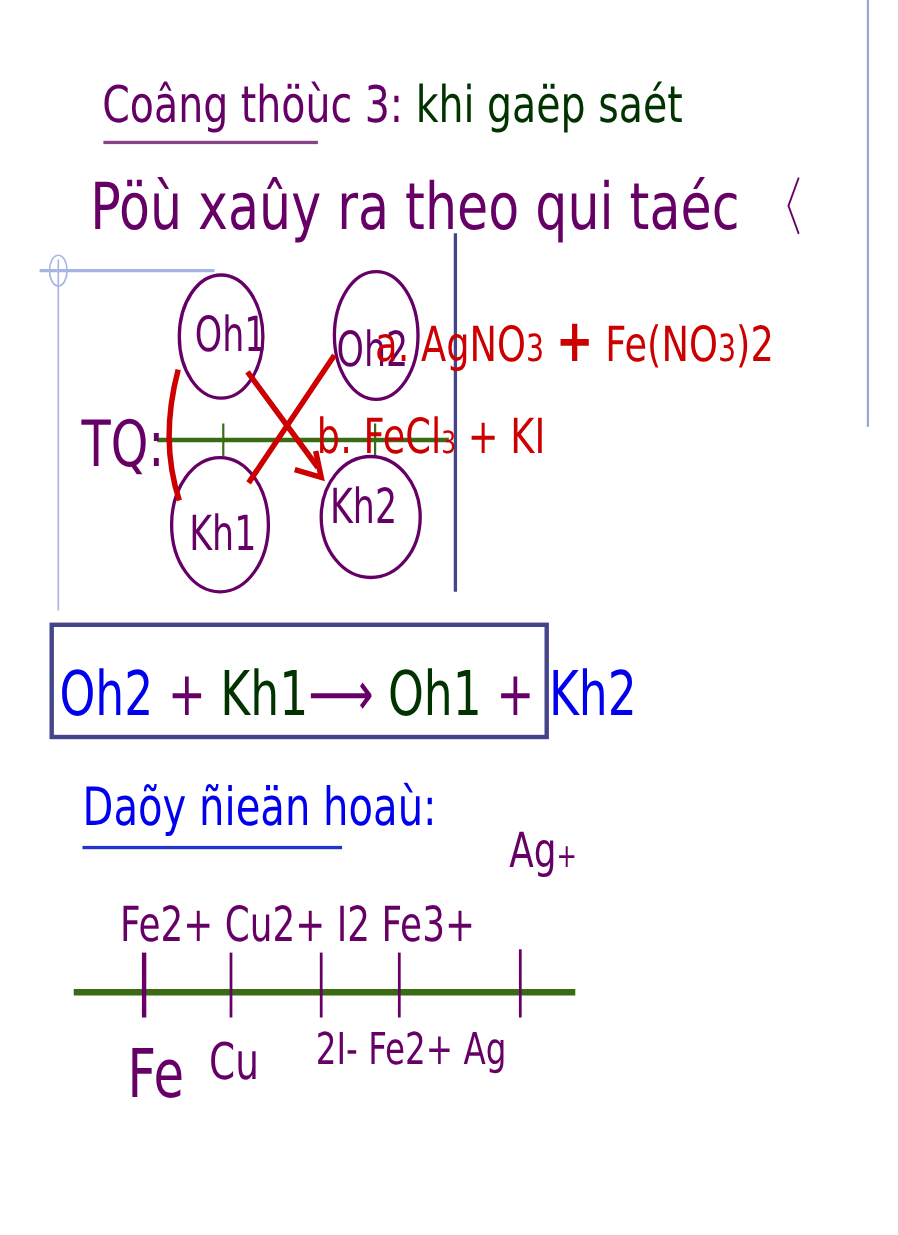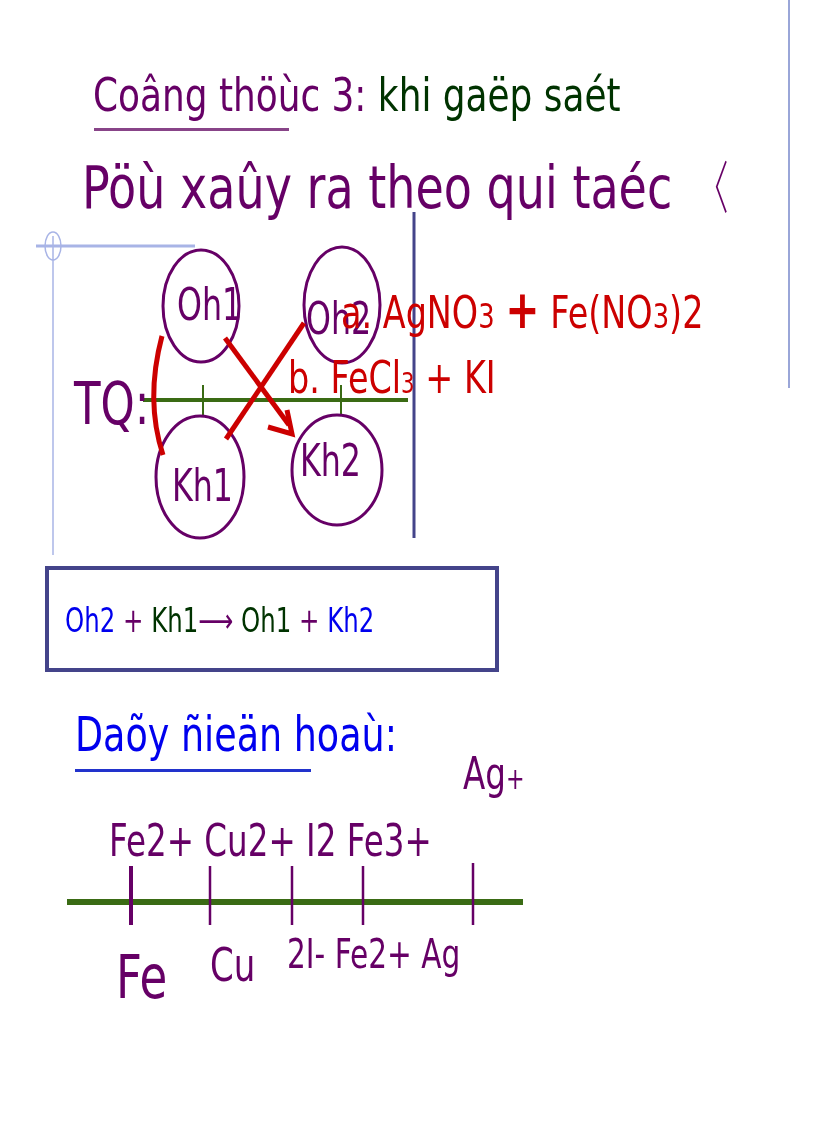--- a/index.html
+++ b/index.html
@@ -68,28 +68,28 @@
 <div class="abs purple" style="left:74px;top:375px;font-size:58px;">
   <span class="narrow" style="transform:scaleX(0.75);">TQ:</span>
 </div>
 
 <div class="abs red" style="left:341px;top:283px;font-size:44px;">
   <span class="narrow" style="transform:scaleX(0.76);">
     <span>a. AgNO</span><span style="font-size:34px;">3</span><span style="font-size:54px;font-weight:bold;margin:0 14px;">+</span><span>Fe(NO</span><span style="font-size:34px;">3</span><span>)2</span>
   </span>
 </div>
 
-<div class="abs red" style="left:288px;top:356px;font-size:44px;">
+<div class="abs red" style="left:288px;top:376px;font-size:44px;">
   <span class="narrow" style="transform:scaleX(0.76);">
     <span>b. FeCl</span><span style="font-size:28px;">3</span><span> + KI</span>
   </span>
 </div>
 
 <div style="position:absolute;left:45px;top:566px;width:446px;height:98px;border:4px solid #44448a;background:#fff;"></div>
-<div class="abs" style="left:65px;top:604px;font-size:33px;text-align:right;">
+<div class="abs" style="left:54px;top:604px;font-size:56px;text-align:right;">
   <span class="narrow" style="transform:scaleX(0.74);">
     <span class="blue">Oh2</span><span class="purple"> + </span><span class="green">Kh1</span><span class="purple">⟶</span><span class="green"> Oh1</span><span class="purple"> + </span><span class="blue">Kh2</span>
   </span>
 </div>
 
 <div class="abs blue" style="left:75px;top:710px;font-size:48px;">
   <span class="narrow" style="transform:scaleX(0.76);">Daõy ñieän hoaù:</span>
 </div>
 <div style="position:absolute;left:75px;top:769px;width:236px;height:3px;background:#2233cc;"></div>
 
@@ -112,21 +112,21 @@
 </div>
 <div class="abs purple" style="left:463px;top:752px;font-size:44px;">
   <span class="narrow" style="transform:scaleX(0.74);">
     <span>Ag</span><span style="font-size:30px;">+</span>
   </span>
 </div>
 
 <div class="abs purple" style="left:116px;top:946px;font-size:61px;">
   <span class="narrow" style="transform:scaleX(0.74);">Fe</span>
 </div>
-<div class="abs purple" style="left:210px;top:942px;font-size:46px;">
+<div class="abs purple" style="left:190px;top:942px;font-size:46px;">
   <span class="narrow" style="transform:scaleX(0.74);">Cu</span>
 </div>
 <div class="abs purple" style="left:287px;top:934px;font-size:40px;">
   <span class="narrow" style="transform:scaleX(0.74);">
     <span>2I-</span>
     <span>Fe2+</span>
     <span>Ag</span>
   </span>
 </div>
 

